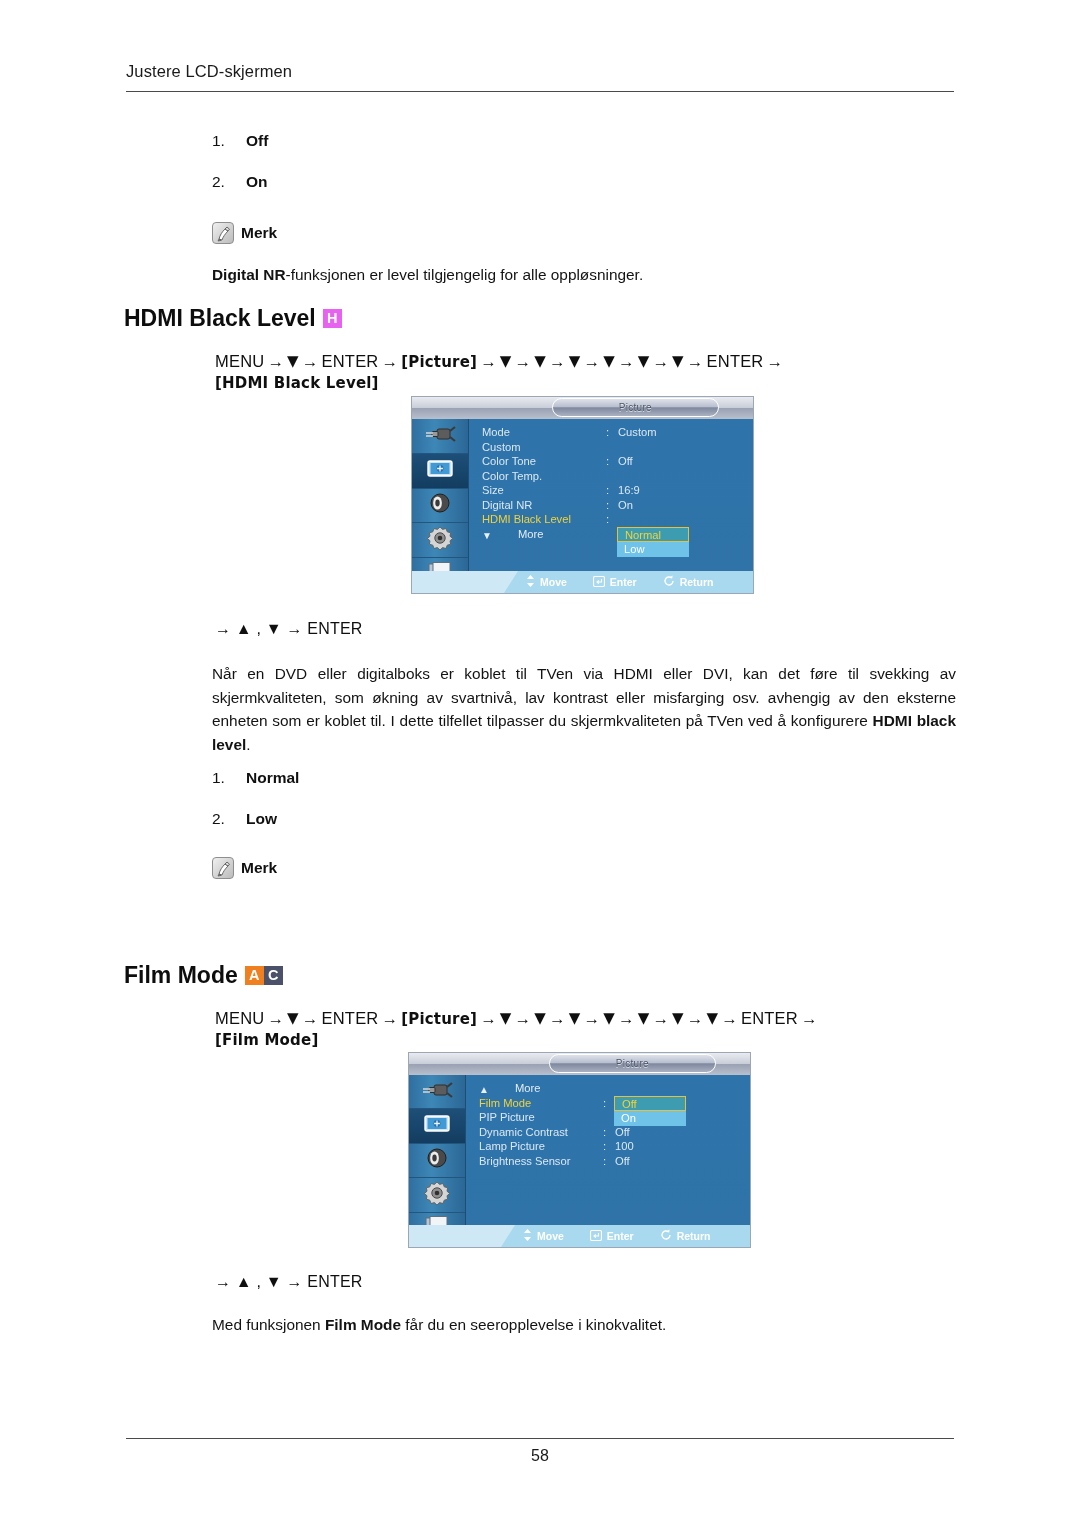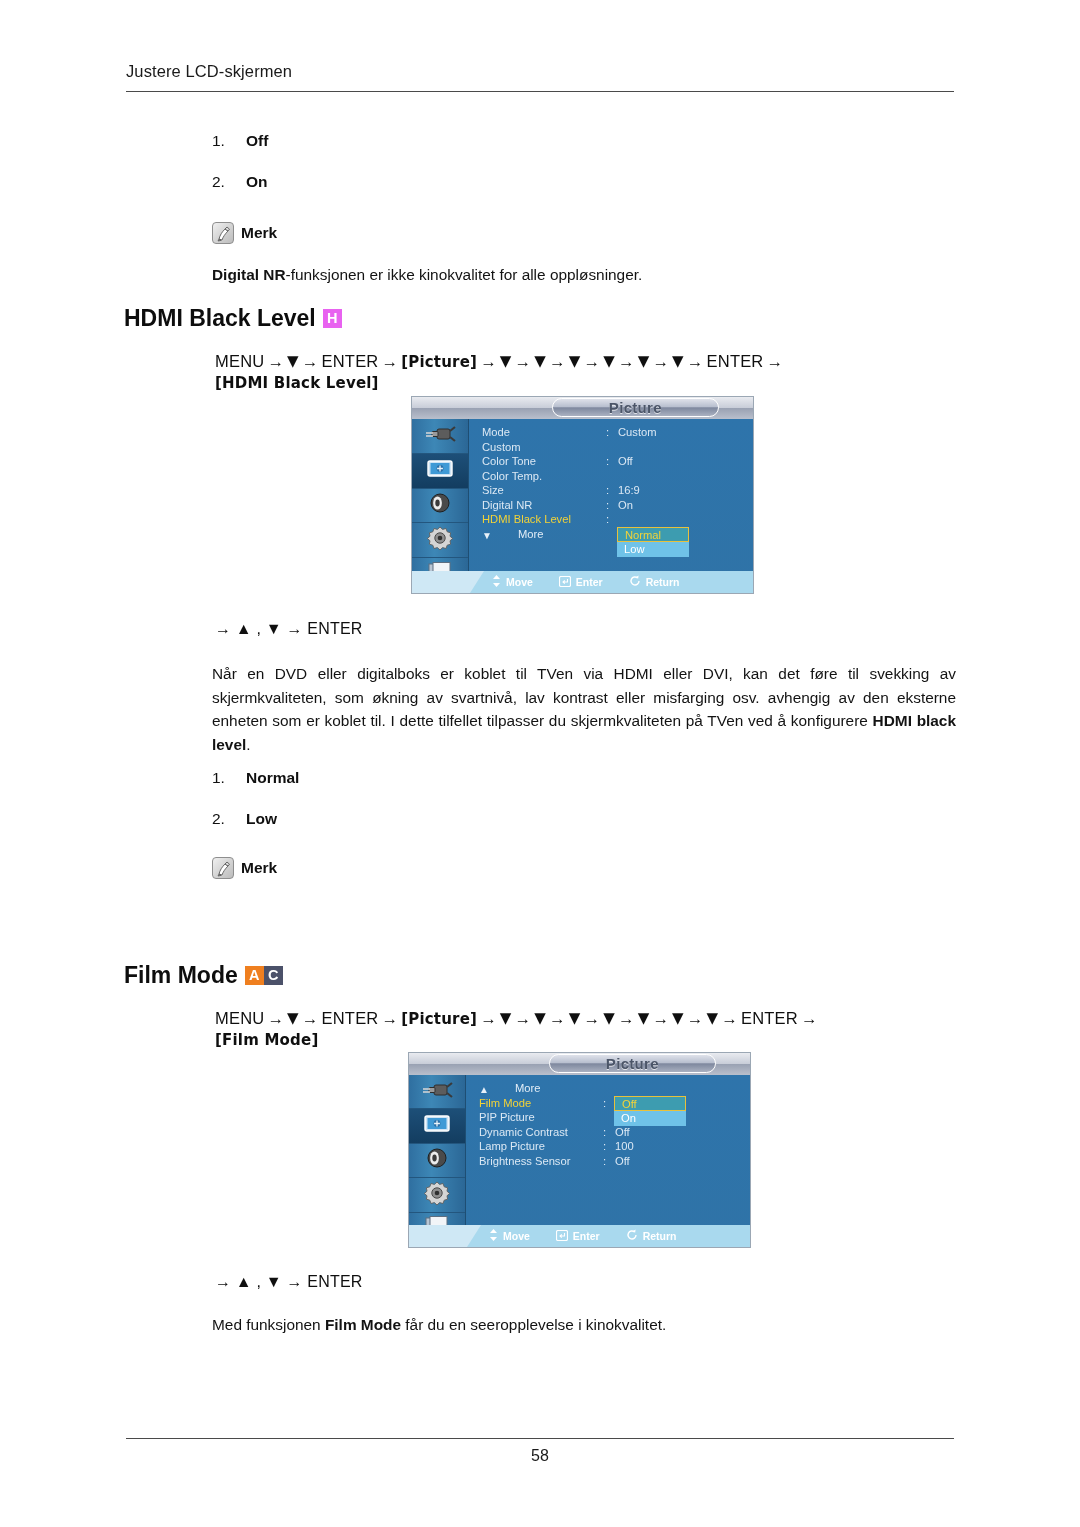--- a/index.html
+++ b/index.html
@@ -184,22 +184,22 @@
     height: 19px;
     border-radius: 10px;
     background: linear-gradient(180deg, #dfe2ea 0%, #b8bfcf 45%, #7e889e 52%, #aab1c1 100%);
     border: 1px solid #ffffff;
     box-sizing: border-box;
     display: flex;
     align-items: center;
     justify-content: center;
   }
   .osd-title {
-    font-size: 15px;
-    font-weight: bold;
+    font-size: 10px;
+    font-weight: normal;
     color: #4b5568;
     text-shadow: 0 1px 0 rgba(255,255,255,0.7);
     letter-spacing: 0.3px;
   }
 
   .osd-body {
     position: absolute;
     left: 0;
     top: 22px;
     right: 0;
@@ -279,21 +279,21 @@
   }
 
   .osd-footer {
     position: absolute;
     left: 0; right: 0; bottom: 0;
     height: 22px;
     background: #cfe8f5;
   }
   .osd-footer-inner {
     position: absolute;
-    left: 58px;
+    left: 92px;
     top: 0;
     right: 0;
     height: 22px;
     background: #a9d9ee;
     display: flex;
     align-items: center;
     gap: 26px;
     padding-left: 22px;
     box-sizing: border-box;
     clip-path: polygon(14px 0, 100% 0, 100% 100%, 0 100%);
@@ -328,21 +328,21 @@
       <svg width="18" height="18" viewBox="0 0 18 18">
         <path d="M4 14 C5 10 7 7 10 4 L13 6 C10 9 8 12 7 15 Z" fill="#ffffff" stroke="#5b5b5b" stroke-width="0.9"></path>
         <path d="M10 4 L12 2 L14.5 4.2 L13 6 Z" fill="#dcdcdc" stroke="#5b5b5b" stroke-width="0.9"></path>
         <path d="M4 14 L3 16 L6.2 15.4 Z" fill="#8d8d8d" stroke="#5b5b5b" stroke-width="0.8"></path>
       </svg>
     </span>
     <span class="merk-label">Merk</span>
   </div>
 
   <div class="para" style="left:212px; top:263px; width:742px;">
-    <b>Digital NR</b><span>-funksjonen er ikke kinokvalitet for alle oppløsninger.</span>
+    <b>Digital NR</b><span>-funksjonen er level tilgjengelig for alle oppløsninger.</span>
   </div>
 
   <div class="heading" style="left:124px; top:305px;">
     <span>HDMI Black Level</span>
     <span class="badge-group">
       <span class="badge" style="background:#e862f0;">H</span>
     </span>
   </div>
 
   <div class="menupath" style="left:215px; top:351px; width:742px;">

